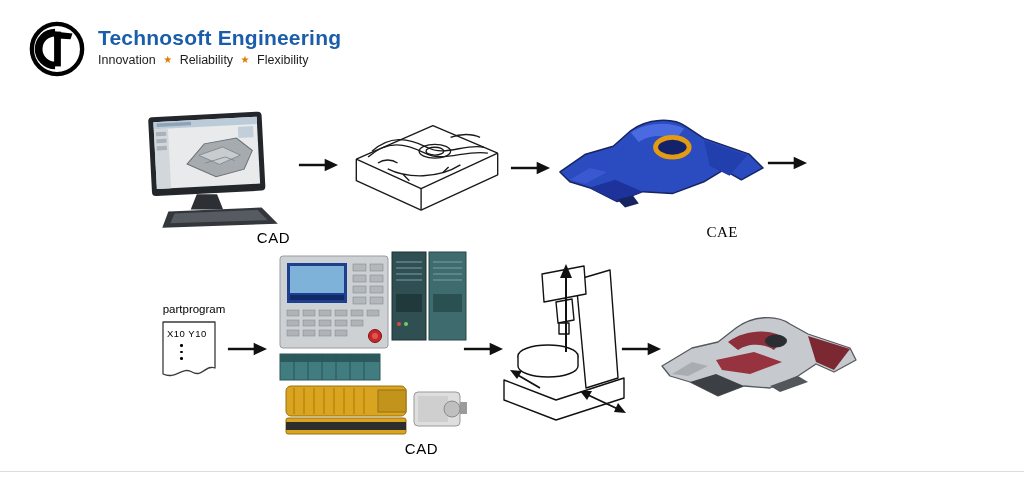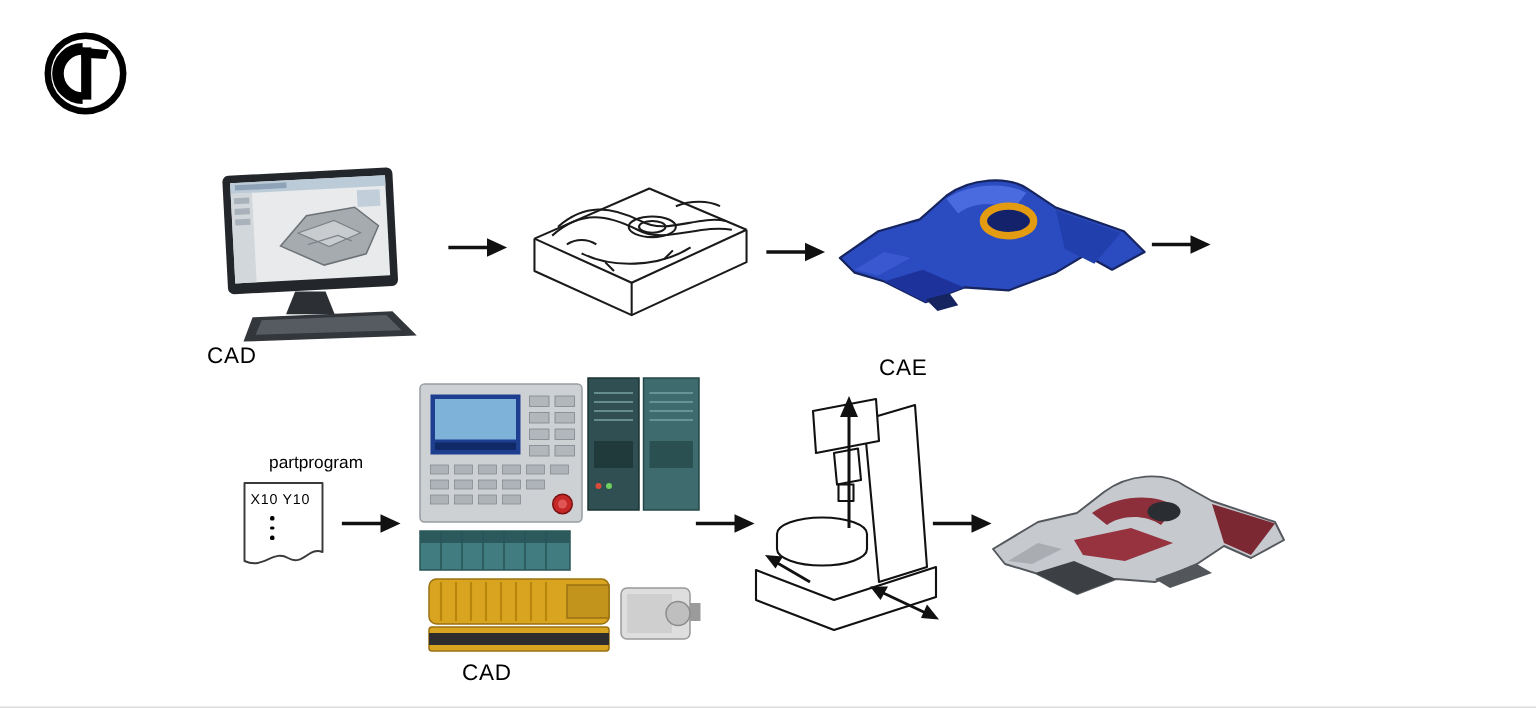--- a/index.html
+++ b/index.html
@@ -6,23 +6,23 @@
   .canvas{position:relative;width:1024px;height:478px;background:#ffffff;
           font-family:"Liberation Sans",sans-serif;overflow:hidden;color:#111;}
   .abs{position:absolute;}
   
   .logo{position:absolute;left:28px;top:20px;display:flex;align-items:flex-start;gap:12px;}
   .logo-mark{width:58px;height:58px;}
   .company{font-size:21px;font-weight:bold;color:#1a5dab;letter-spacing:.2px;margin-top:6px;}
   .tagline{font-size:12.5px;color:#1c1c1c;margin-top:3px;font-weight:500;}
   .tagline .star{color:#e07b00;font-size:10px;padding:0 4px;vertical-align:1px;}
   
-  .flow-label{position:absolute;text-align:left;font-size:15px;color:#000;letter-spacing:.5px;}
+  .flow-label{position:absolute;text-align:right;font-size:15px;color:#000;letter-spacing:.5px;}
   .flow-label.small{font-size:13px;letter-spacing:.2px;}
-  .pp-label{position:absolute;left:146px;top:303px;width:96px;text-align:right;
+  .pp-label{position:absolute;left:146px;top:303px;width:96px;text-align:center;
             font-size:11.5px;color:#000;}
   
   .doc{position:absolute;left:160px;top:320px;width:58px;height:66px;}
   .doc svg{position:absolute;left:0;top:0;}
   .doc-code{position:absolute;left:7px;top:8px;font-size:9.5px;color:#000;
             font-family:Liberation Sans, sans-serif;letter-spacing:.5px;}
   .doc-dots{position:absolute;left:20px;top:24px;display:flex;flex-direction:column;gap:4px;}
   .doc-dots i{width:2.5px;height:2.5px;border-radius:50%;background:#000;display:block;}
   
   .arrow{position:absolute;width:42px;height:16px;}
@@ -35,20 +35,30 @@
 <div class="canvas">
 
   <div class="logo">
     <div class="logo-mark">
       <svg viewBox="0 0 60 60" width="58" height="58">
         <circle cx="30" cy="30" r="26" fill="none" stroke="#000" stroke-width="4.5"></circle>
         <path d="M28 9 A21 21 0 0 0 28 51 L28 43 A13 13 0 0 1 28 17 Z" fill="#000"></path>
         <rect x="27" y="12" width="7" height="36" fill="#000"></rect>
         <polygon points="27,12 46,14 44,20 27,19" fill="#000"></polygon>
       </svg>
+    </div>
+    <div>
+      <div class="company">Technosoft Engineering</div>
+      <div class="tagline">
+        <span>Innovation</span>
+        <span class="star">★</span>
+        <span>Reliability</span>
+        <span class="star">★</span>
+        <span>Flexibility</span>
+      </div>
     </div>
   </div>
 
   <div class="abs" style="left:138px;top:110px;width:152px;height:122px;">
     <svg viewBox="0 0 150 120" width="152" height="122">
       <g transform="rotate(-3 70 45)">
         <rect x="12" y="4" width="112" height="78" rx="4" fill="#23262a"></rect>
         <rect x="17" y="9" width="102" height="66" fill="#e8eaec"></rect>
         <rect x="17" y="9" width="102" height="7" fill="#bccbd8"></rect>
         <rect x="20" y="10.5" width="34" height="3.5" fill="#8fa3b8"></rect>
@@ -104,21 +114,21 @@
       <path d="M4 62 L30 44 L58 36 L76 20 C92 8 118 6 132 16 L150 28 L196 44 L210 58
                L188 70 L170 60 L150 72 L118 84 L88 82 L62 92 L34 78 L14 72 Z" fill="#2b4bc0" stroke="#16245f" stroke-width="1.5" stroke-linejoin="round"></path>
       <path d="M76 22 C90 12 116 10 130 18 L121 30 C108 23 93 25 84 32 Z" fill="#4a6be0"></path>
       <path d="M34 78 L62 92 L88 82 L60 70 Z" fill="#1d339b"></path>
       <path d="M150 30 L194 45 L176 66 L156 56 Z" fill="#2240ad"></path>
       <path d="M14 70 L34 58 L52 62 L30 74 Z" fill="#3a58d0"></path>
       <ellipse cx="118" cy="37" rx="17" ry="10" fill="#13226b" stroke="#e39b12" stroke-width="5"></ellipse>
       <path d="M62 90 L70 98 L84 94 L78 86 Z" fill="#16245f"></path>
     </svg>
   </div>
-  <div class="flow-label" style="left:586px;top:237px;width:152px;">CAE</div>
+  <div class="flow-label" style="left:586px;top:224px;width:152px;font-family:Liberation Serif, serif;">CAE</div>
 
   <div class="arrow" style="left:766px;top:155px;">
     <svg viewBox="0 0 44 16" width="42" height="16">
       <line x1="2" y1="8" x2="31" y2="8" stroke="#111" stroke-width="2.6"></line>
       <polygon points="43,8 29,1.5 29,14.5" fill="#111"></polygon>
     </svg>
   </div>
 
   <div class="pp-label">partprogram</div>
 

